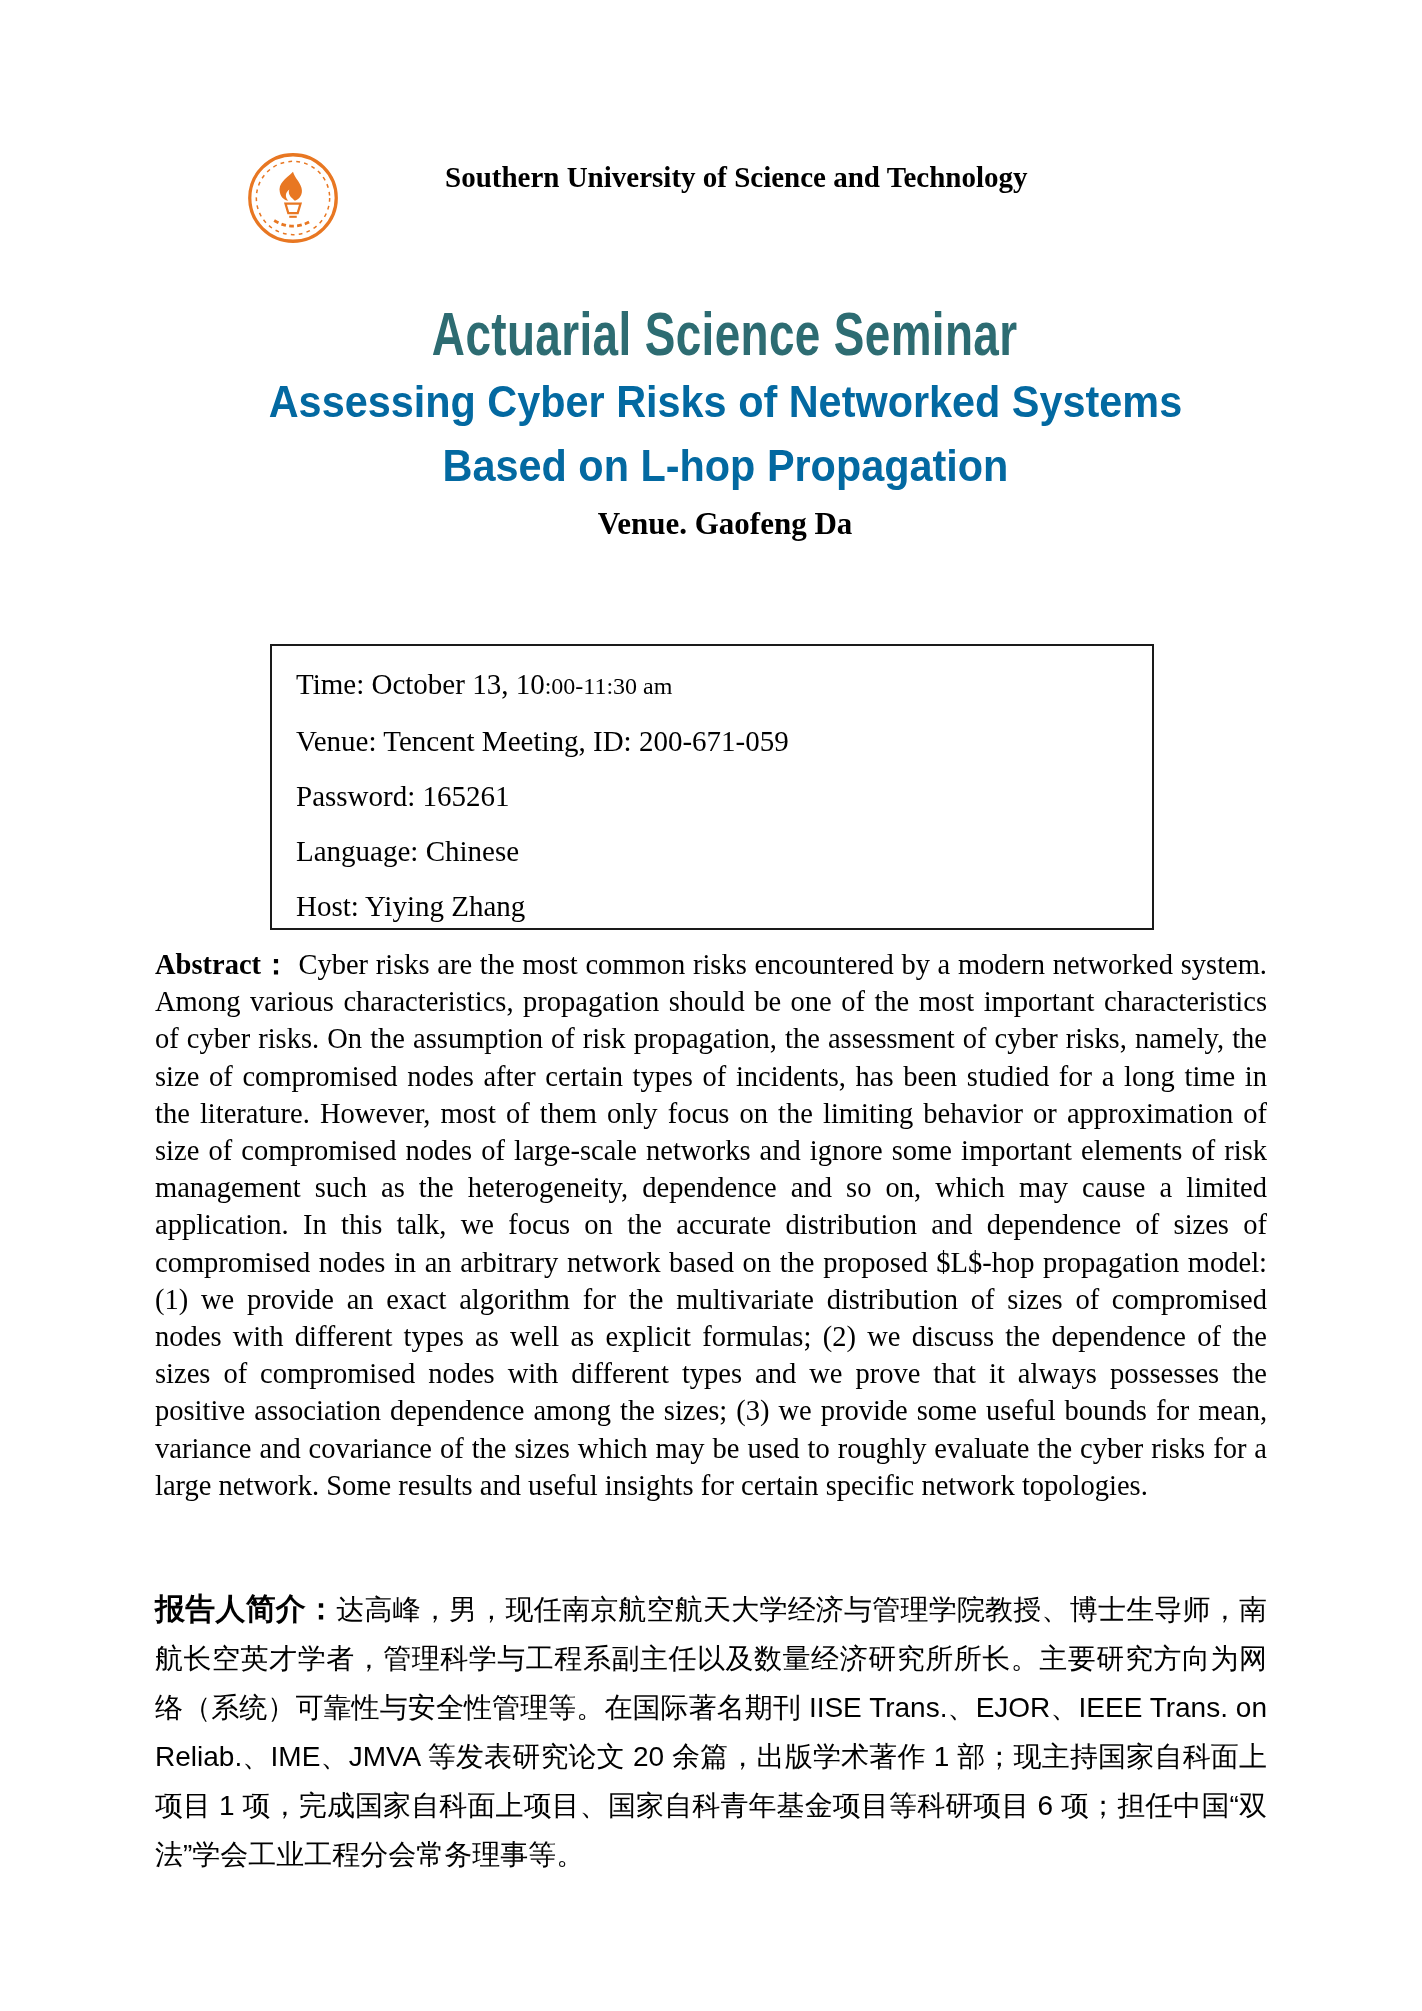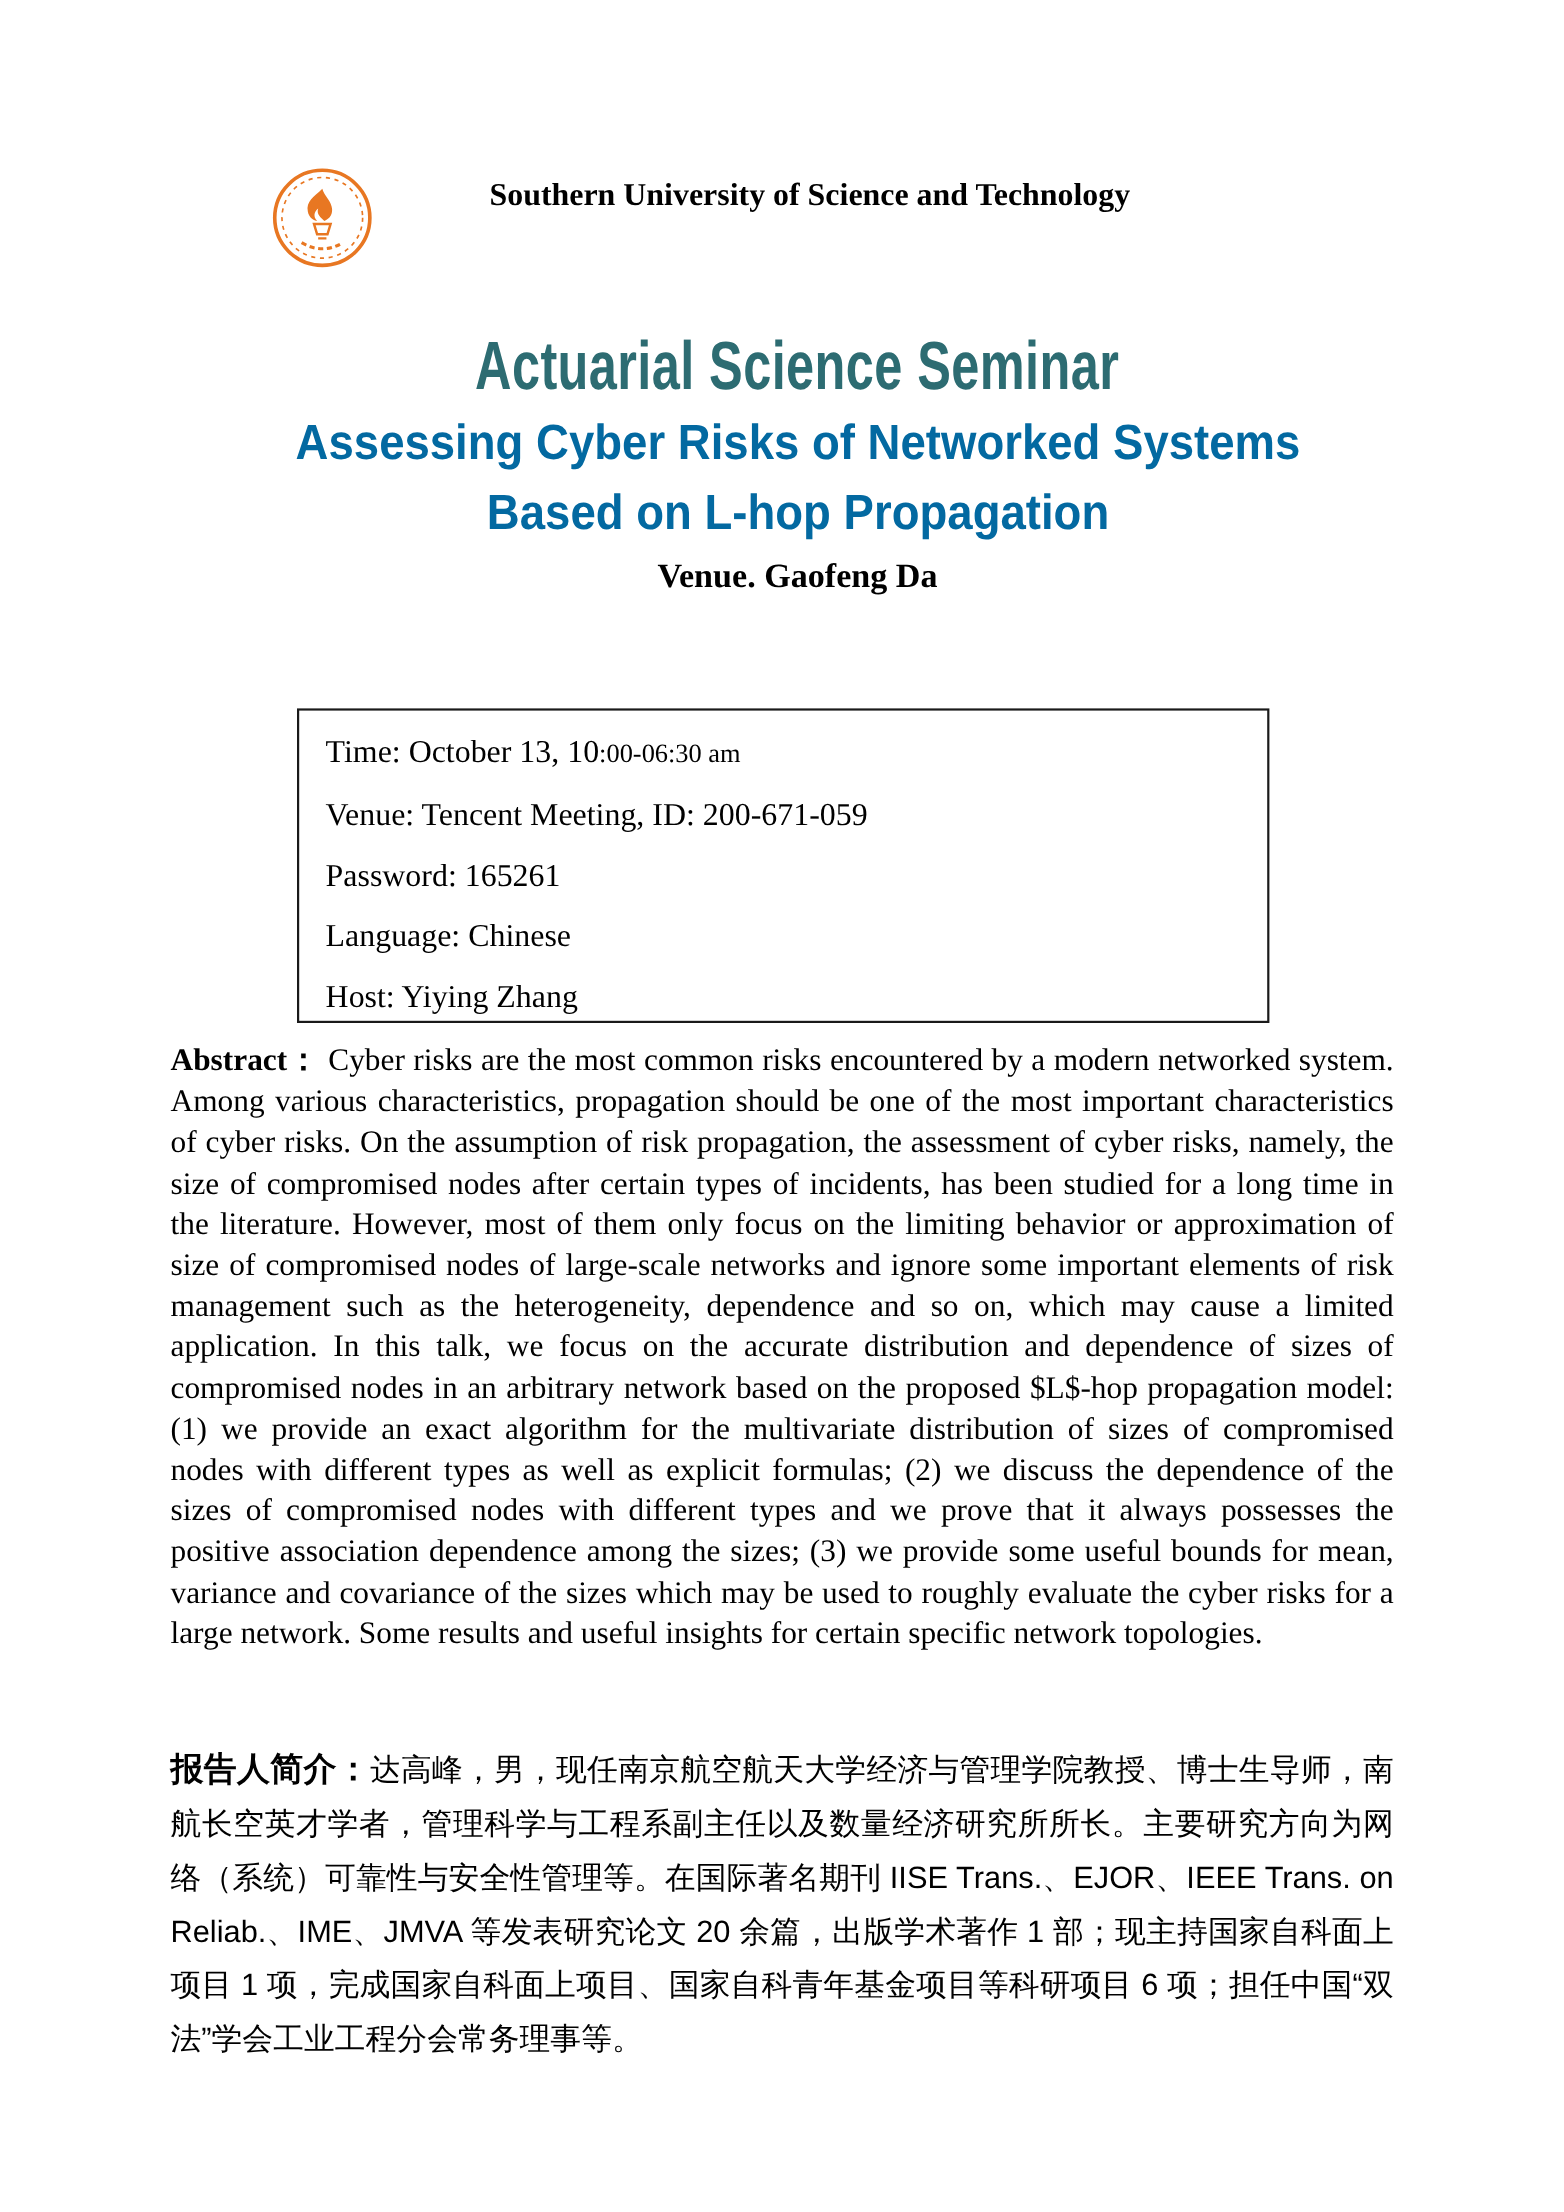--- a/index.html
+++ b/index.html
@@ -174,21 +174,21 @@
   <div class="subtitle line1">
     <span class="squeeze">Assessing Cyber Risks of Networked Systems</span>
   </div>
   <div class="subtitle line2">
     <span class="squeeze">Based on L-hop Propagation</span>
   </div>
 
   <div class="speaker">Venue. Gaofeng Da</div>
 
   <div class="info-box">
-    <p><span>Time: October 13, 10</span><span class="small">:00-06:30 am</span></p>
+    <p><span>Time: October 13, 10</span><span class="small">:00-11:30 am</span></p>
     <p>Venue: Tencent Meeting, ID: 200-671-059</p>
     <p>Password: 165261</p>
     <p>Language: Chinese</p>
     <p>Host: Yiying Zhang</p>
   </div>
 
   <div class="abstract">
     <span class="label">Abstract：</span><span> Cyber risks are the most common risks encountered by a modern networked system. Among various characteristics, propagation should be one of the most important characteristics of cyber risks.  On the assumption of risk propagation, the assessment of cyber risks, namely, the size of compromised nodes after certain types of incidents, has been studied for a long time in the literature. However, most of them only focus on the limiting behavior or approximation of size of compromised nodes of large-scale networks and ignore some important elements of risk management such as the heterogeneity, dependence and so on, which may cause a limited application. In this talk, we focus on the accurate distribution and dependence of sizes of compromised nodes in an arbitrary network based on the proposed $L$-hop propagation model: (1) we provide an exact algorithm for the multivariate distribution of sizes of compromised nodes with different types as well as explicit formulas; (2) we discuss the dependence of the sizes of compromised nodes with different types and we prove that it always possesses the positive association dependence among the sizes; (3) we provide some useful bounds for mean, variance and covariance of the sizes which may be used to roughly evaluate the cyber risks for a large network. Some results and useful insights for certain specific network topologies.</span>
   </div>
 

